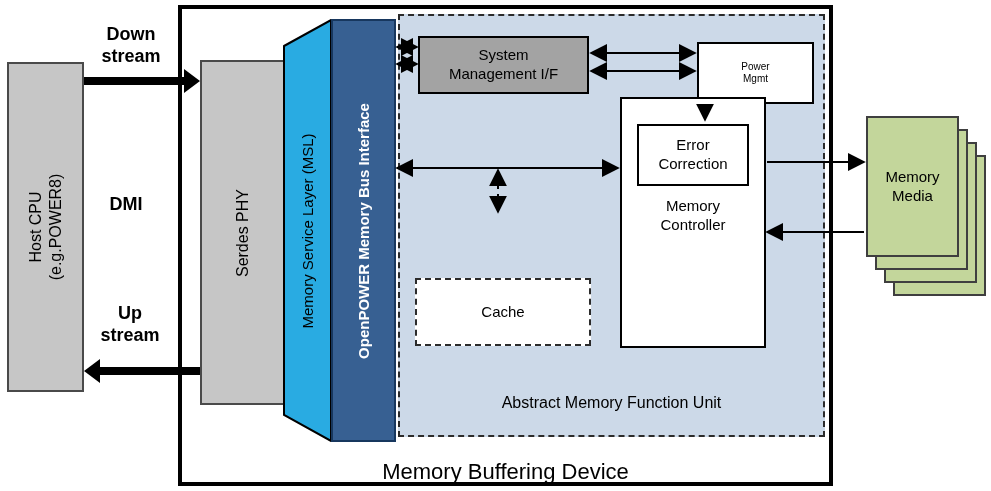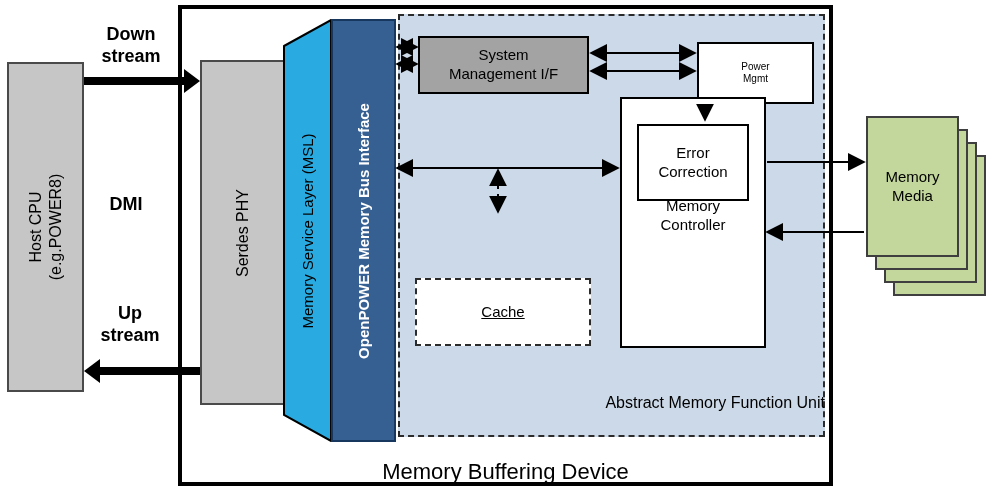--- a/index.html
+++ b/index.html
@@ -13,42 +13,42 @@
   .vtext { position:absolute; left:50%; top:50%;
            transform:translate(-50%,-50%) rotate(-90deg);
            white-space:nowrap; text-align:center; font-size:16px; line-height:1.25; }
   .vtext.pre { white-space:pre-line; }
 
   #mbd { left:178px; top:5px; width:655px; height:481px; border:4px solid #000; background:#fff; }
   #mbd-label { position:absolute; left:178px; top:459px; width:655px; text-align:center; font-size:22px; }
 
   #amf { left:398px; top:14px; width:427px; height:423px; background:var(--amf_bg,#ccd9e8);
          border:2px dashed #2b2b2b; }
-  #amf-label { position:absolute; left:398px; top:394px; width:427px; text-align:right; font-size:16px; }
+  #amf-label { position:absolute; left:398px; top:394px; width:427px; text-align:center; font-size:16px; }
 
   #host-cpu { left:7px; top:62px; width:77px; height:330px;
               background:var(--gray_fill,#c6c6c6); border:2px solid var(--gray_border,#4a4a4a); }
   #serdes-phy { left:200px; top:60px; width:86px; height:345px;
                 background:var(--gray_fill,#c6c6c6); border:2px solid var(--gray_border,#4a4a4a); }
 
   #msl { position:absolute; left:283px; top:19px; width:49px; height:423px; }
   #msl polygon { fill:var(--cyan_fill,#29abe2); stroke:#000; stroke-width:2; }
   #msl .vtext { font-size:15px; }
 
   #bus { left:331px; top:19px; width:65px; height:423px;
          background:var(--blue_fill,#376092); border:2px solid var(--blue_border,#17375e); }
   #bus .vtext { color:#fff; font-weight:bold; font-size:15px; }
 
   #sys-mgmt { left:418px; top:36px; width:171px; height:58px; background:#a3a3a3; border:2px solid #000; font-size:15px; }
   #power-mgmt { left:697px; top:42px; width:117px; height:62px; background:#fff; border:2px solid #000; font-size:10px;text-align:center; }
   #memory-controller { left:620px; top:97px; width:146px; height:251px; background:#fff;
                        border:2px solid #000; font-size:15px; align-items:flex-start; padding-top:98px; }
-  #error-correction { left:637px; top:124px; width:112px; height:77px; background:#fff; border:2px solid #000; font-size:15px; }
+  #error-correction { left:637px; top:124px; width:112px; height:62px; background:#fff; border:2px solid #000; font-size:15px; }
   #cache-controller { left:415px; top:214px; width:176px; height:66px; background:#fff; border:2px dashed #2b2b2b; font-size:15px; }
-  #cache { left:415px; top:278px; width:176px; height:68px; background:#fff; border:2px dashed #2b2b2b; font-size:15px;text-decoration:underline; }
+  #cache { left:415px; top:278px; width:176px; height:68px; background:#fff; border:2px dashed #2b2b2b; font-size:15px; }
 
   #media { position:absolute; left:866px; top:116px; width:122px; height:181px; }
   .media-layer { position:absolute; width:93px; height:141px; box-sizing:border-box;
                  background:var(--green_fill,#c3d69b); border:2px solid var(--green_border,#3f3f3f); }
   #media .front { display:flex; align-items:center; justify-content:center;
                   text-align:center; font-size:15px; line-height:1.25; }
 
   .stream-label { position:absolute; font-weight:bold; font-size:18px; text-align:center;
                   white-space:pre-line; line-height:1.2; }
   #downstream { left:88px; top:24px; width:86px; }

